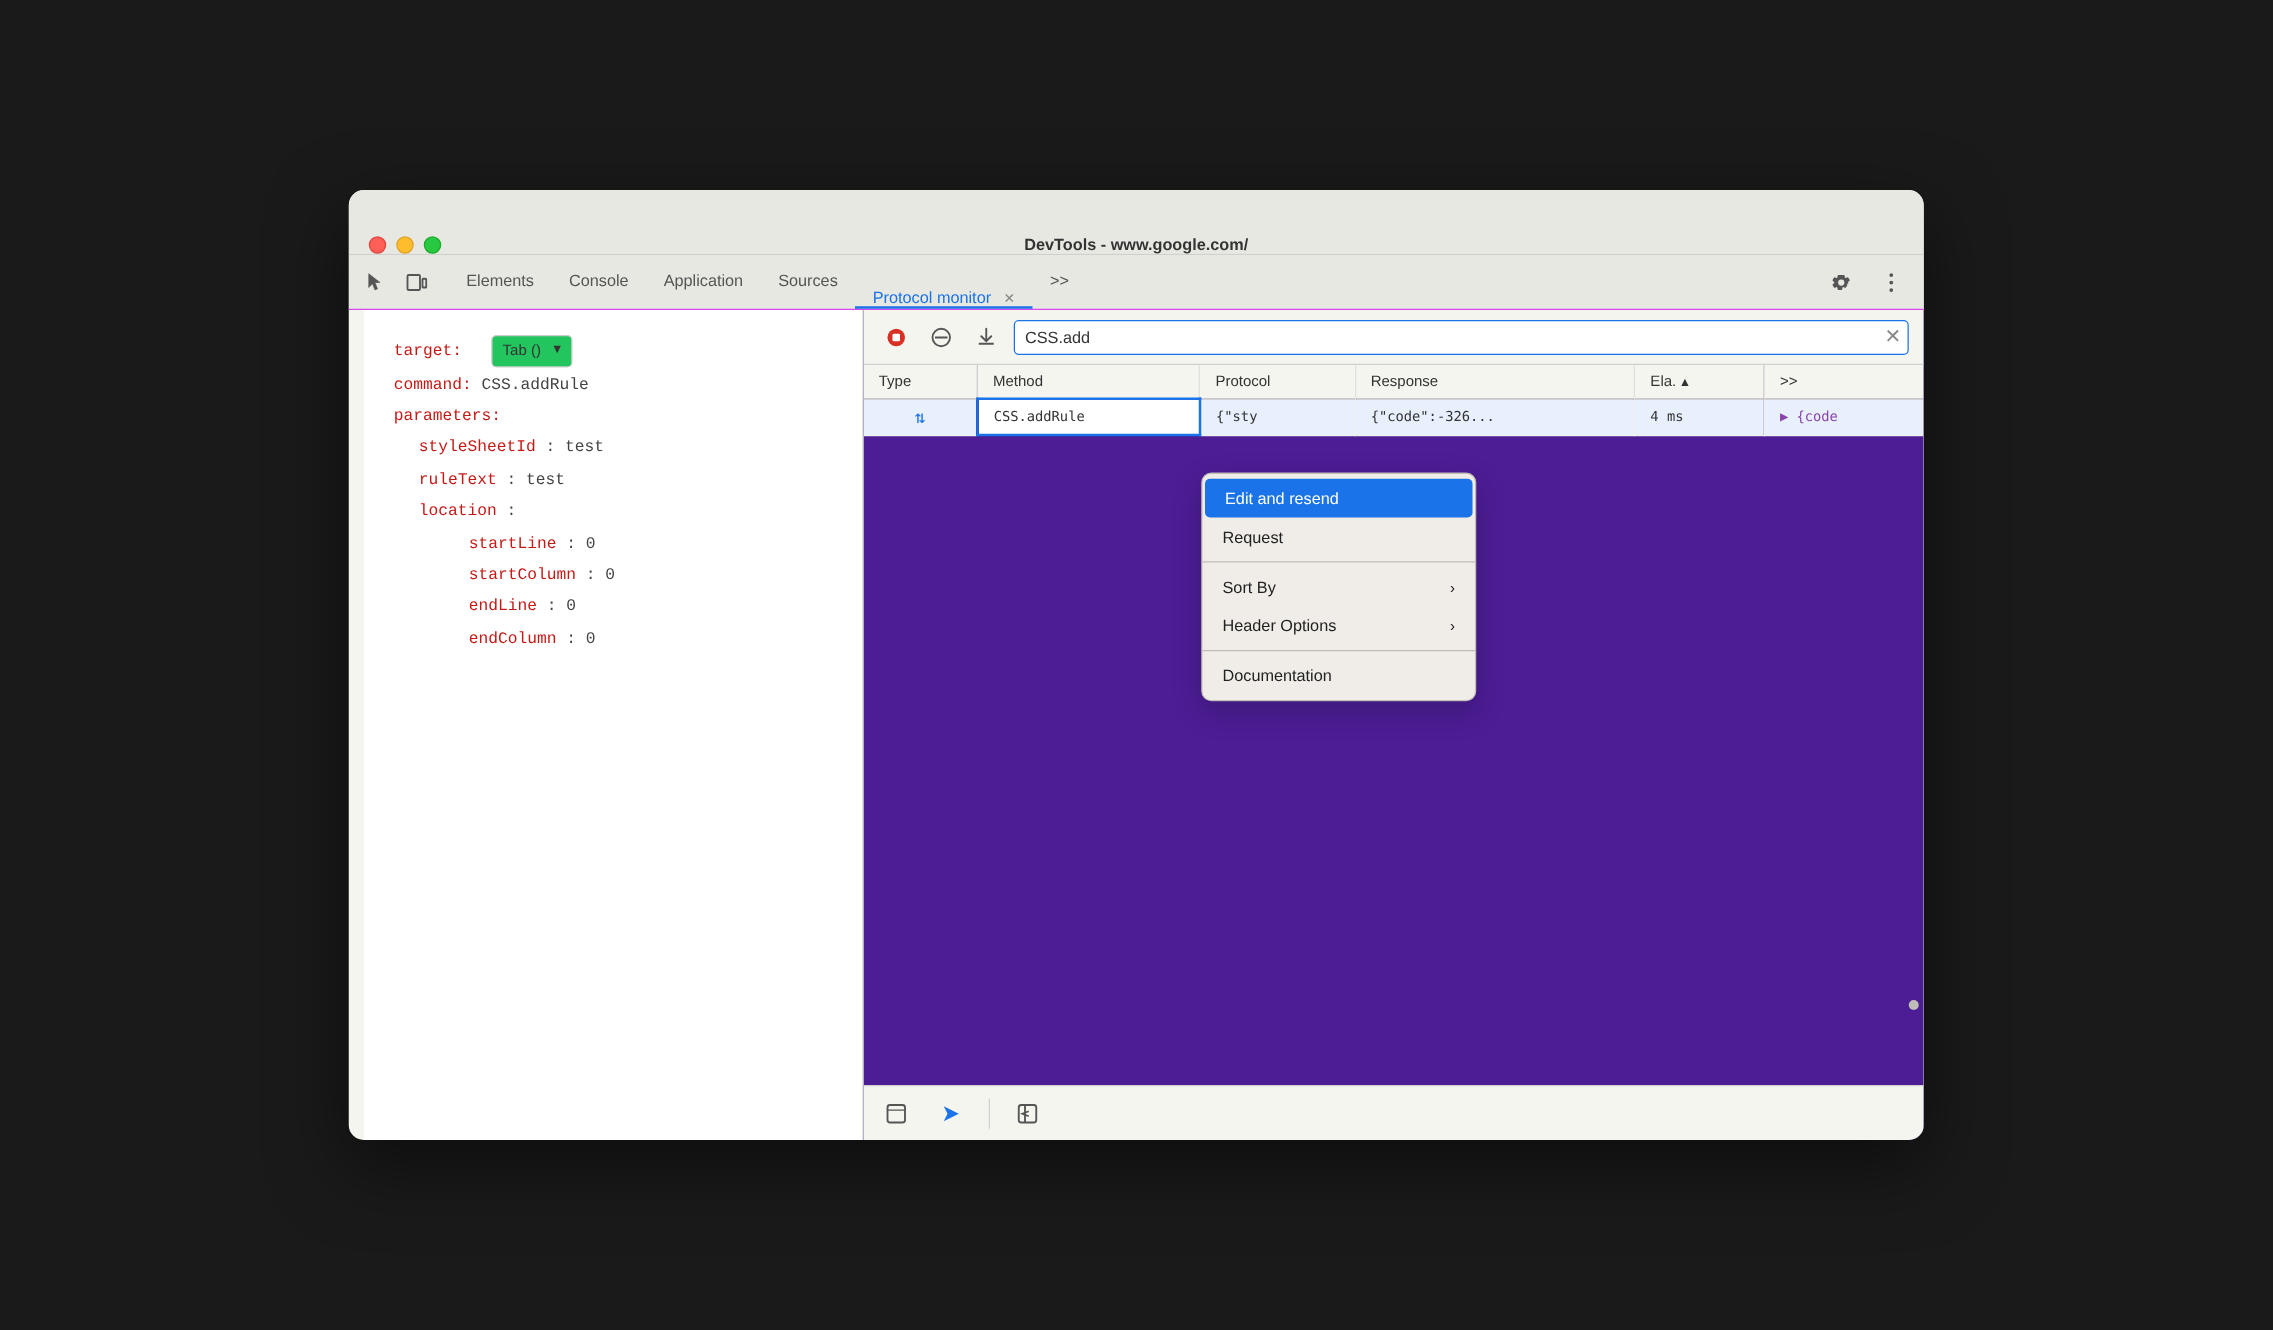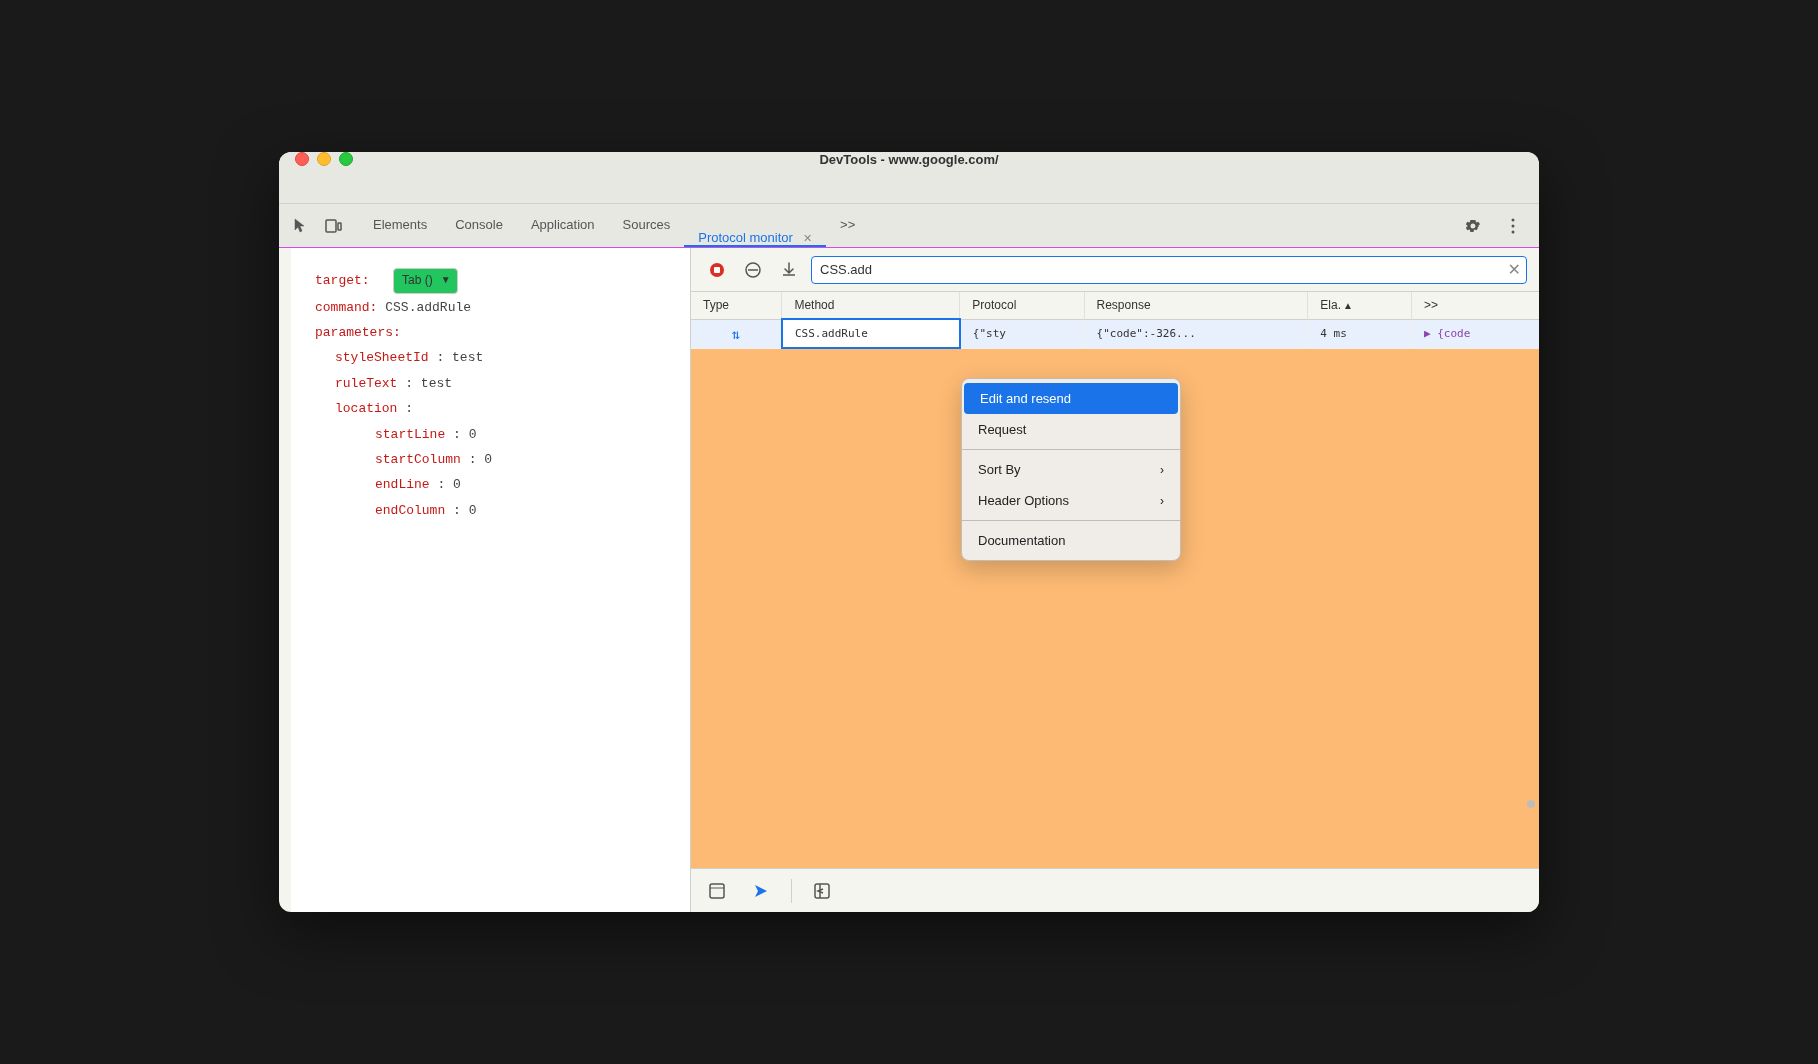--- a/index.html
+++ b/index.html
@@ -22,21 +22,21 @@
       display: flex;
       flex-direction: column;
       overflow: hidden;
     }
 
     
     .title-bar {
       background: #e8e8e3;
       height: 52px;
       display: flex;
-      align-items: flex-start;
+      align-items: flex-end;
       justify-content: center;
       position: relative;
       border-radius: 12px 12px 0 0;
       border-bottom: 1px solid #d0d0cc;
     }
 
     .traffic-lights {
       position: absolute;
       left: 16px;
       display: flex;
@@ -162,21 +162,21 @@
     .param-colon { color: #444; }
     .param-value { color: #444; }
     .param-indent-1 { padding-left: 20px; }
     .param-indent-2 { padding-left: 60px; }
 
     
     .right-panel {
       flex: 1;
       display: flex;
       flex-direction: column;
-      background: #fdba74;
+      background: #4c1d95;
       overflow: hidden;
       position: relative;
     }
 
     
     .toolbar {
       height: 44px;
       background: #f5f5f0;
       border-bottom: 1px solid #d0d0cc;
       display: flex;

